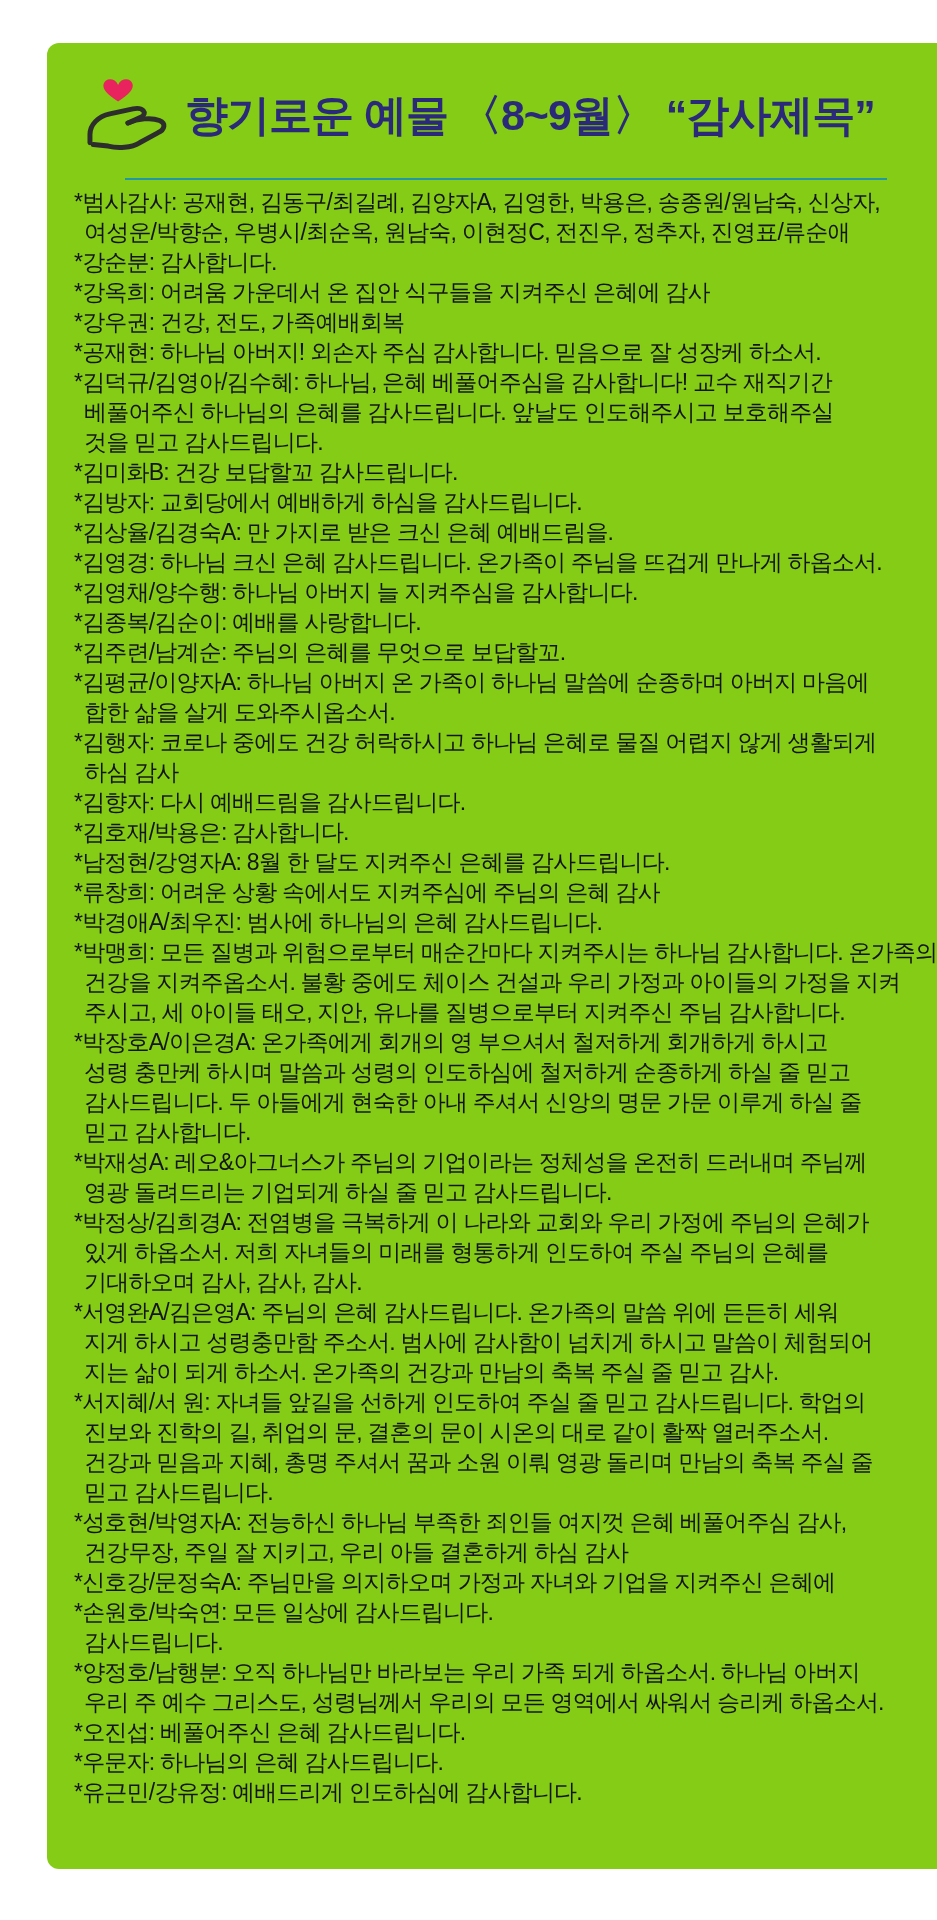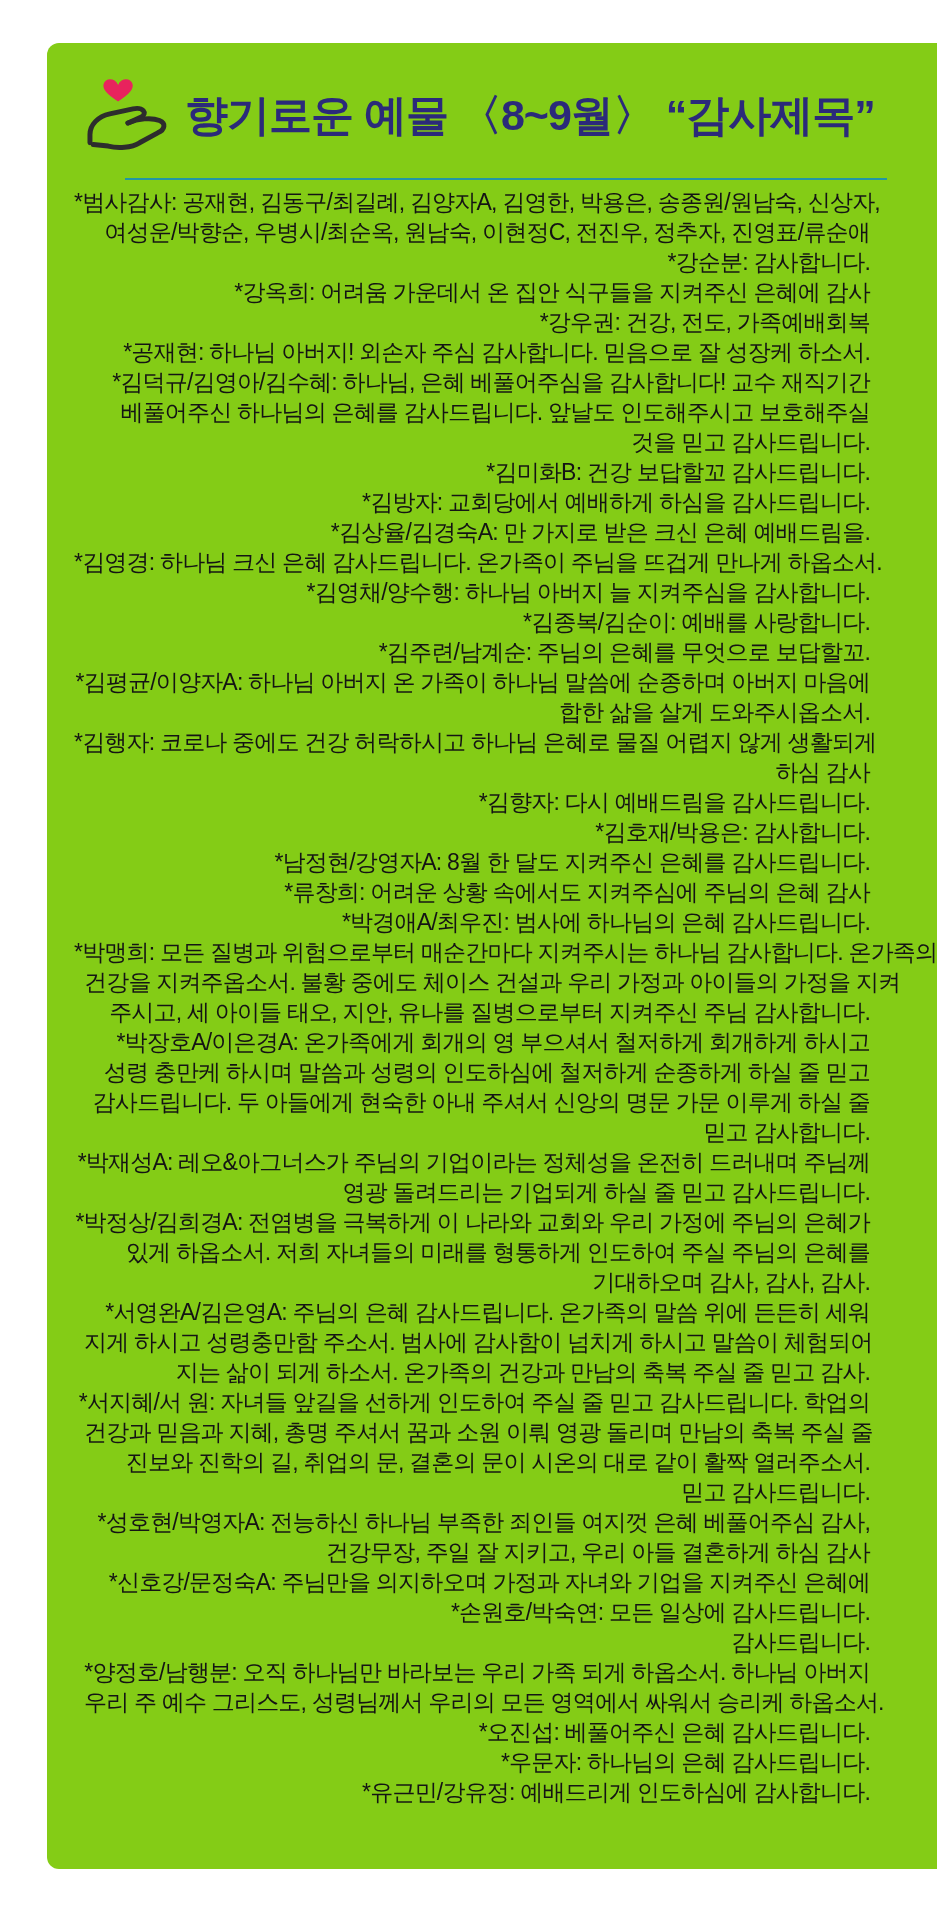--- a/index.html
+++ b/index.html
@@ -23,21 +23,21 @@
   .underline {
     position:absolute; left:40px; top:107px;
     width:762px; height:0; border-top:2px solid #2196a5;
   }
 
   .body-text {
     position:absolute; left:27px; top:144px; width:796px;
     font-size:23px; line-height:30px; color:#141414;
     letter-spacing:-0.8px;
   }
-  .line { white-space:nowrap;text-align:right; }
+  .line { white-space:nowrap; }
   .line.cont { padding-left:10px; }
 </style>
 </head>
 <body>
 
 <div class="card">
 
   <div class="header">
     <div class="icon-wrap">
       <svg width="86" height="80" viewBox="0 0 104 96" aria-hidden="true">
@@ -87,22 +87,22 @@
       <div class="line cont">믿고 감사합니다.</div>
       <div class="line">*박재성A: 레오&amp;아그너스가 주님의 기업이라는 정체성을 온전히 드러내며 주님께</div>
       <div class="line cont">영광 돌려드리는 기업되게 하실 줄 믿고 감사드립니다.</div>
       <div class="line">*박정상/김희경A: 전염병을 극복하게 이 나라와 교회와 우리 가정에 주님의 은혜가</div>
       <div class="line cont">있게 하옵소서. 저희 자녀들의 미래를 형통하게 인도하여 주실 주님의 은혜를</div>
       <div class="line cont">기대하오며 감사, 감사, 감사.</div>
       <div class="line">*서영완A/김은영A: 주님의 은혜 감사드립니다. 온가족의 말씀 위에 든든히 세워</div>
       <div class="line cont">지게 하시고 성령충만함 주소서. 범사에 감사함이 넘치게 하시고 말씀이 체험되어</div>
       <div class="line cont">지는 삶이 되게 하소서. 온가족의 건강과 만남의 축복 주실 줄 믿고 감사.</div>
       <div class="line">*서지혜/서 원: 자녀들 앞길을 선하게 인도하여 주실 줄 믿고 감사드립니다. 학업의</div>
+      <div class="line cont">진보와 진학의 길, 취업의 문, 결혼의 문이 시온의 대로 같이 활짝 열러주소서.</div>
       <div class="line cont">건강과 믿음과 지혜, 총명 주셔서 꿈과 소원 이뤄 영광 돌리며 만남의 축복 주실 줄</div>
-      <div class="line cont">진보와 진학의 길, 취업의 문, 결혼의 문이 시온의 대로 같이 활짝 열러주소서.</div>
       <div class="line cont">믿고 감사드립니다.</div>
       <div class="line">*성호현/박영자A: 전능하신 하나님 부족한 죄인들 여지껏 은혜 베풀어주심 감사,</div>
       <div class="line cont">건강무장, 주일 잘 지키고, 우리 아들 결혼하게 하심 감사</div>
       <div class="line">*신호강/문정숙A: 주님만을 의지하오며 가정과 자녀와 기업을 지켜주신 은혜에</div>
       <div class="line">*손원호/박숙연: 모든 일상에 감사드립니다.</div>
       <div class="line cont">감사드립니다.</div>
       <div class="line">*양정호/남행분: 오직 하나님만 바라보는 우리 가족 되게 하옵소서. 하나님 아버지</div>
       <div class="line cont">우리 주 예수 그리스도, 성령님께서 우리의 모든 영역에서 싸워서 승리케 하옵소서.</div>
       <div class="line">*오진섭: 베풀어주신 은혜 감사드립니다.</div>
       <div class="line">*우문자: 하나님의 은혜 감사드립니다.</div>

